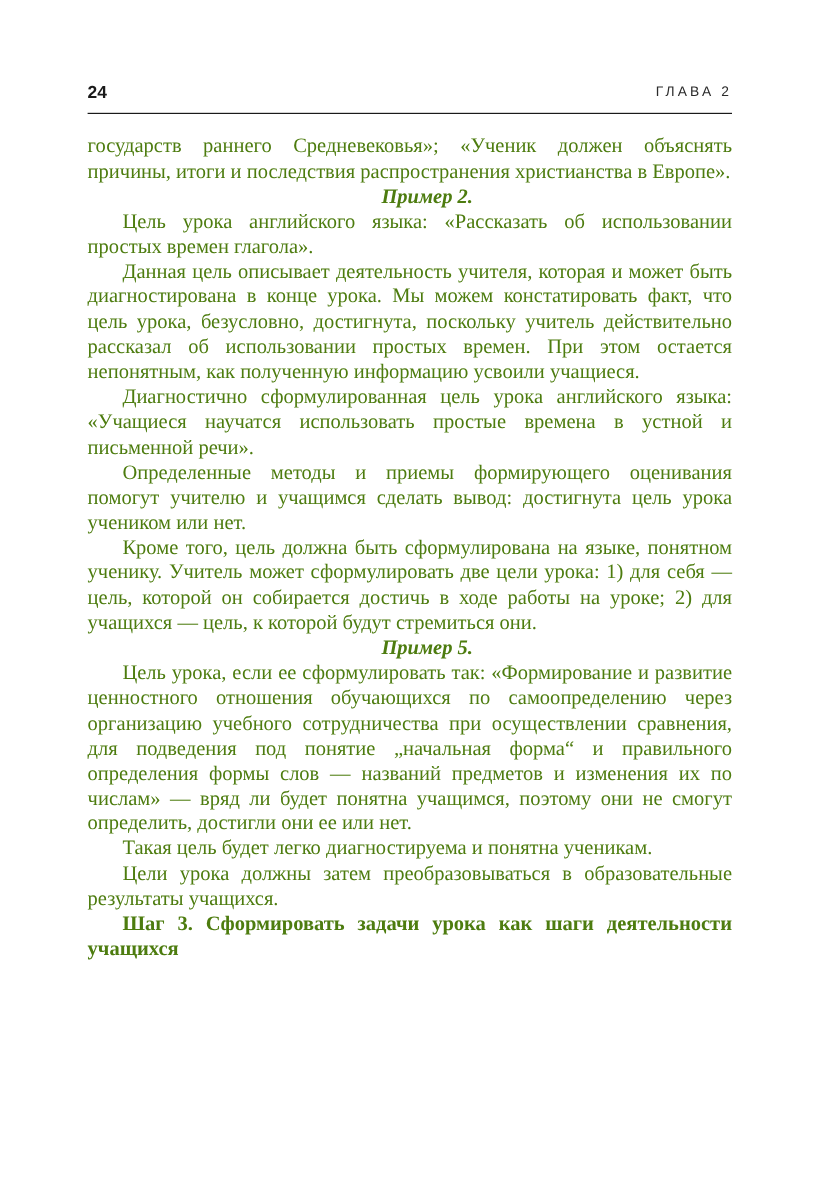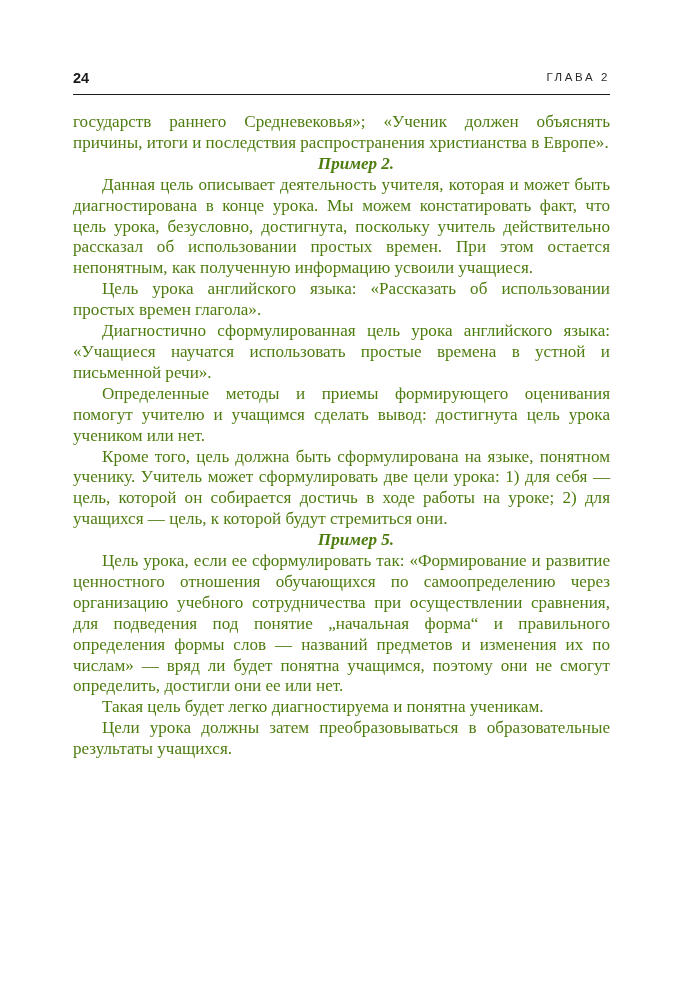--- a/index.html
+++ b/index.html
@@ -109,35 +109,36 @@
       <span class="chapter-label">ГЛАВА 2</span>
     </div>
     <hr class="head-rule">
 
     <div class="body-text">
 
       <p class="para noindent">государств раннего Средневековья»; «Ученик должен объяснять причины, итоги и последствия распространения христианства в Европе».</p>
 
       <p class="para example-label">Пример 2.</p>
 
+      <p class="para indent">Цель урока английского языка: «Рассказать об использовании простых времен глагола».</p>
+
       <p class="para indent">Данная цель описывает деятельность учителя, которая и может быть диагностирована в конце урока. Мы можем констатировать факт, что цель урока, безусловно, достигнута, поскольку учитель действительно рассказал об использовании простых времен. При этом остается непонятным, как полученную информацию усвоили учащиеся.</p>
-
-      <p class="para indent">Цель урока английского языка: «Рассказать об использовании простых времен глагола».</p>
 
       <p class="para indent">Диагностично сформулированная цель урока английского языка: «Учащиеся научатся использовать простые времена в устной и письменной речи».</p>
 
       <p class="para indent">Определенные методы и приемы формирующего оценивания помогут учителю и учащимся сделать вывод: достигнута цель уро­ка учеником или нет.</p>
 
       <p class="para indent">Кроме того, цель должна быть сформулирована на языке, по­нятном ученику. Учитель может сформулировать две цели урока: 1) для себя — цель, которой он собирается достичь в ходе работы на уроке; 2) для учащихся — цель, к которой будут стремиться они.</p>
 
       <p class="para example-label">Пример 5.</p>
 
       <p class="para indent">Цель урока, если ее сформулировать так: «Формирование и раз­витие ценностного отношения обучающихся по самоопределению через организацию учебного сотрудничества при осуществлении сравнения, для подведения под понятие „начальная форма“ и пра­вильного определения формы слов — названий предметов и изме­нения их по числам» — вряд ли будет понятна учащимся, поэтому они не смогут определить, достигли они ее или нет.</p>
 
 
       <p class="para indent">Такая цель будет легко диагностируема и понятна ученикам.</p>
 
       <p class="para indent">Цели урока должны затем преобразовываться в образователь­ные результаты учащихся.</p>
 
+      <p class="para step-heading last-line-left">Шаг 3. Сформировать задачи урока как шаги деятельности учащихся</p>
 
     </div>
   </div>
 </div>
 
 </body></html>

